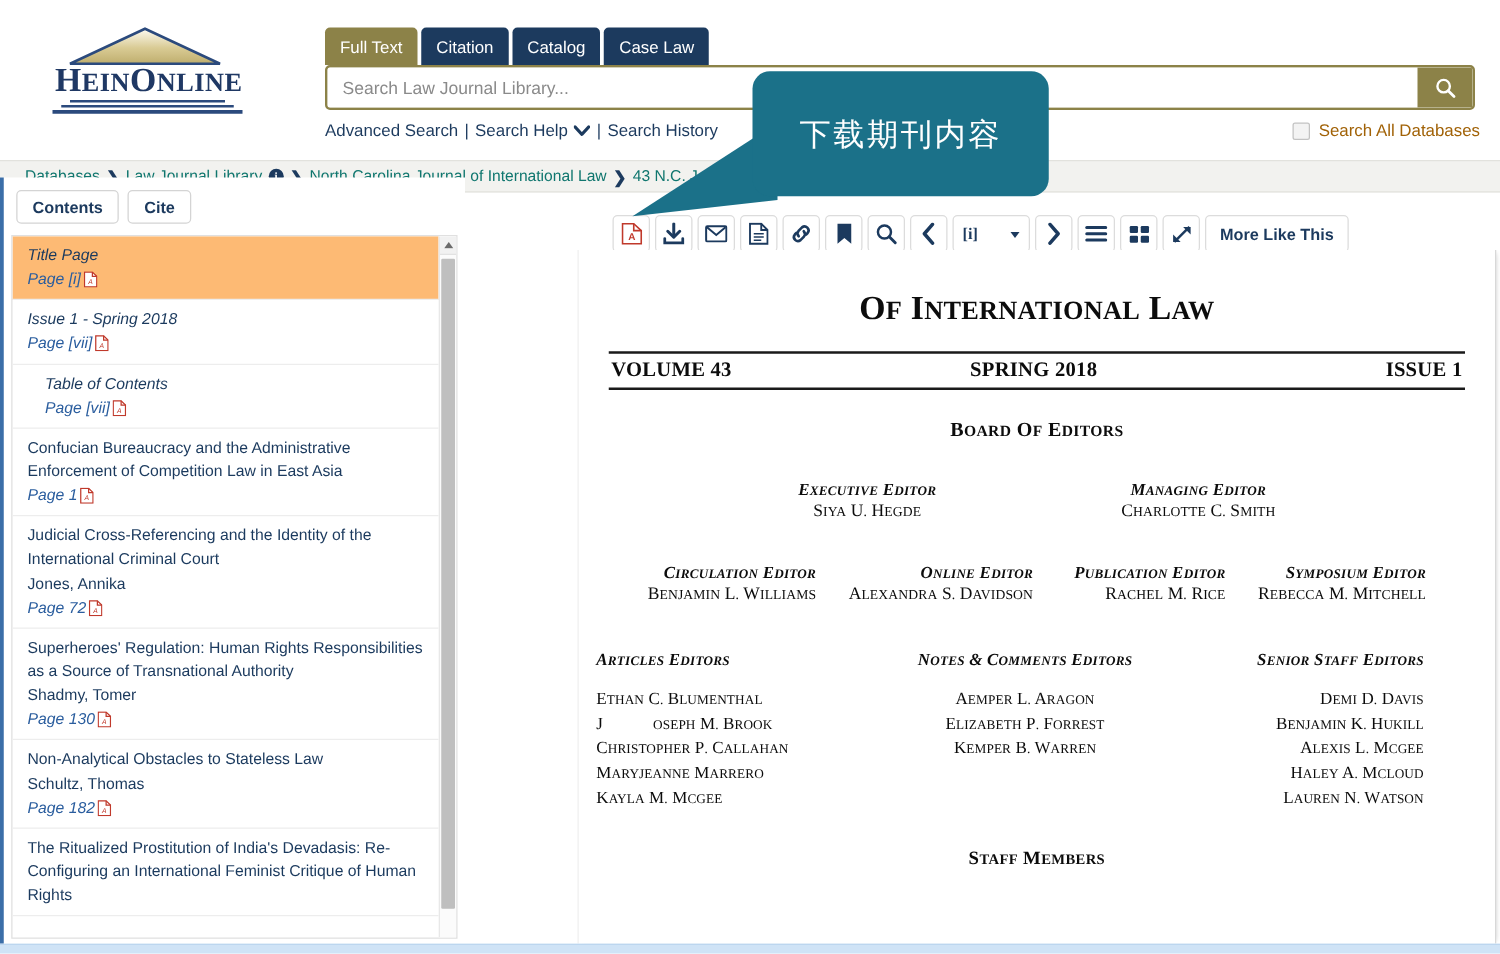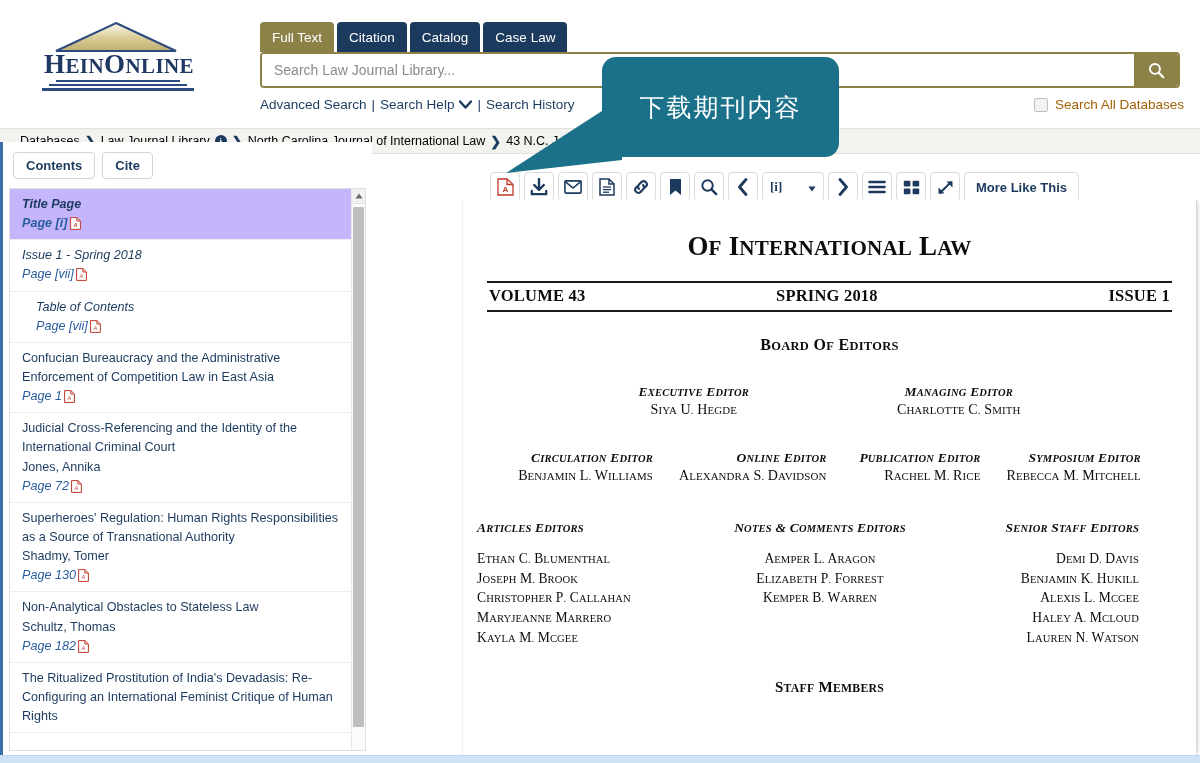--- a/index.html
+++ b/index.html
@@ -99,21 +99,21 @@
   
   .breadcrumb {
     position: absolute; left: 0; top: 128px; width: 1200px; height: 26px;
     background: #f2f2ef;
     border-top: 1px solid #e2e2dd; border-bottom: 1px solid #e2e2dd;
     display: flex; align-items: center;
     padding-left: 20px;
     font-size: 12.5px; color: #1c3a5e;
     gap: 5px; white-space: nowrap; overflow: hidden;
   }
-  .breadcrumb a { color: #000000; text-decoration: none; cursor: pointer; }
+  .breadcrumb a { color: #0f766e; text-decoration: none; cursor: pointer; }
   .crumb-sep { font-weight: bold; font-size: 13px; color: #1c3a5e; }
   .info-dot {
     display: inline-flex; align-items: center; justify-content: center;
     width: 12px; height: 12px; border-radius: 50%;
     background: #1c3a5e; color: #fff; font-size: 9px;
     font-family: "Liberation Serif", serif; font-weight: bold;
     cursor: pointer; vertical-align: middle;
   }
 
   
@@ -137,21 +137,21 @@
   }
   .toc-scrollport {
     position: absolute; left: 0; top: 0; right: 14px; bottom: 0;
     overflow: hidden;
   }
   .toc-item {
     padding: 6px 10px 6px 12px;
     border-bottom: 1px solid #ededed;
     font-size: 12.6px; line-height: 1.52; color: #1b3a5e;
   }
-  .toc-item.selected { background: #c4b5fd; font-weight: bold; }
+  .toc-item.selected { background: #fdba74; }
   .toc-item.indent { padding-left: 26px; }
   .toc-title { color: #1b3a5e; }
   .toc-title.ital { font-style: italic; }
   .toc-authors { color: #1b3a5e; }
   .toc-page {
     font-style: italic; color: #2a5d9e; cursor: pointer;
     display: inline-flex; align-items: center; gap: 2px;
   }
   .pdf-mini { display: inline-block; vertical-align: -2px; }
 
@@ -629,21 +629,21 @@
         <div>
           <div class="ed-role"><span>S</span><span style="font-size: 0.78em;">YMPOSIUM</span> <span>E</span><span style="font-size: 0.78em;">DITOR</span></div>
           <div class="ed-name"><span>R</span><span style="font-size: 0.78em;">EBECCA</span> <span>M</span><span style="font-size: 0.78em;">.</span> <span>M</span><span style="font-size: 0.78em;">ITCHELL</span></div>
         </div>
       </div>
 
       <div class="ed-cols">
         <div class="ed-col c1">
           <div class="hdr"><span>A</span><span style="font-size: 0.78em;">RTICLES</span> <span>E</span><span style="font-size: 0.78em;">DITORS</span></div>
           <div class="nm"><span>E</span><span style="font-size: 0.78em;">THAN</span> <span>C</span><span style="font-size: 0.78em;">.</span> <span>B</span><span style="font-size: 0.78em;">LUMENTHAL</span></div>
-          <div class="nm"><span>J</span><span style="font-size: 0.78em;">OSEPH</span> <span>M</span><span style="font-size: 0.78em;">.</span> <span>B</span><span style="font-size: 0.78em;">ROOK</span></div>
+          <div class="nm"><span>J</span><span style="font-size: 0.78em; padding-left: 40px;">OSEPH</span> <span>M</span><span style="font-size: 0.78em;">.</span> <span>B</span><span style="font-size: 0.78em;">ROOK</span></div>
           <div class="nm"><span>C</span><span style="font-size: 0.78em;">HRISTOPHER</span> <span>P</span><span style="font-size: 0.78em;">.</span> <span>C</span><span style="font-size: 0.78em;">ALLAHAN</span></div>
           <div class="nm"><span>M</span><span style="font-size: 0.78em;">ARYJEANNE</span> <span>M</span><span style="font-size: 0.78em;">ARRERO</span></div>
           <div class="nm"><span>K</span><span style="font-size: 0.78em;">AYLA</span> <span>M</span><span style="font-size: 0.78em;">.</span> <span>M</span><span style="font-size: 0.78em;">CGEE</span></div>
         </div>
         <div class="ed-col c2">
           <div class="hdr"><span>N</span><span style="font-size: 0.78em;">OTES</span> <span>&amp;</span> <span>C</span><span style="font-size: 0.78em;">OMMENTS</span> <span>E</span><span style="font-size: 0.78em;">DITORS</span></div>
           <div class="nm"><span>A</span><span style="font-size: 0.78em;">EMPER</span> <span>L</span><span style="font-size: 0.78em;">.</span> <span>A</span><span style="font-size: 0.78em;">RAGON</span></div>
           <div class="nm"><span>E</span><span style="font-size: 0.78em;">LIZABETH</span> <span>P</span><span style="font-size: 0.78em;">.</span> <span>F</span><span style="font-size: 0.78em;">ORREST</span></div>
           <div class="nm"><span>K</span><span style="font-size: 0.78em;">EMPER</span> <span>B</span><span style="font-size: 0.78em;">.</span> <span>W</span><span style="font-size: 0.78em;">ARREN</span></div>
         </div>

